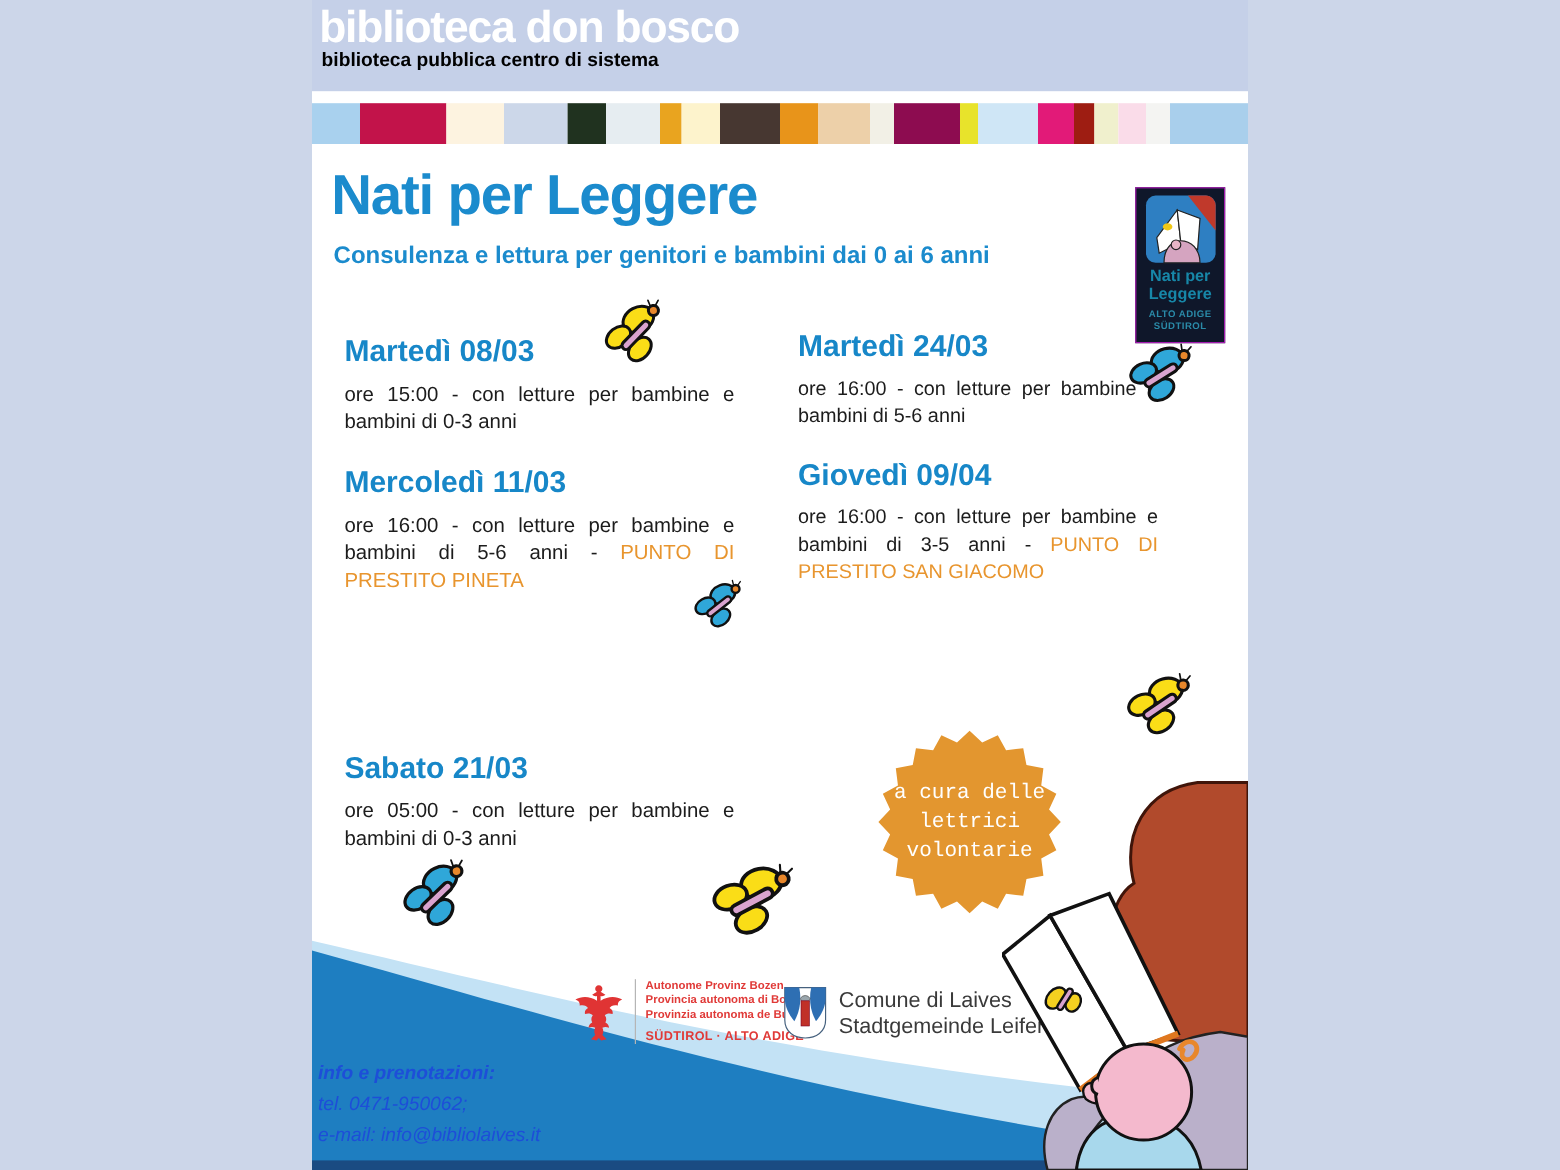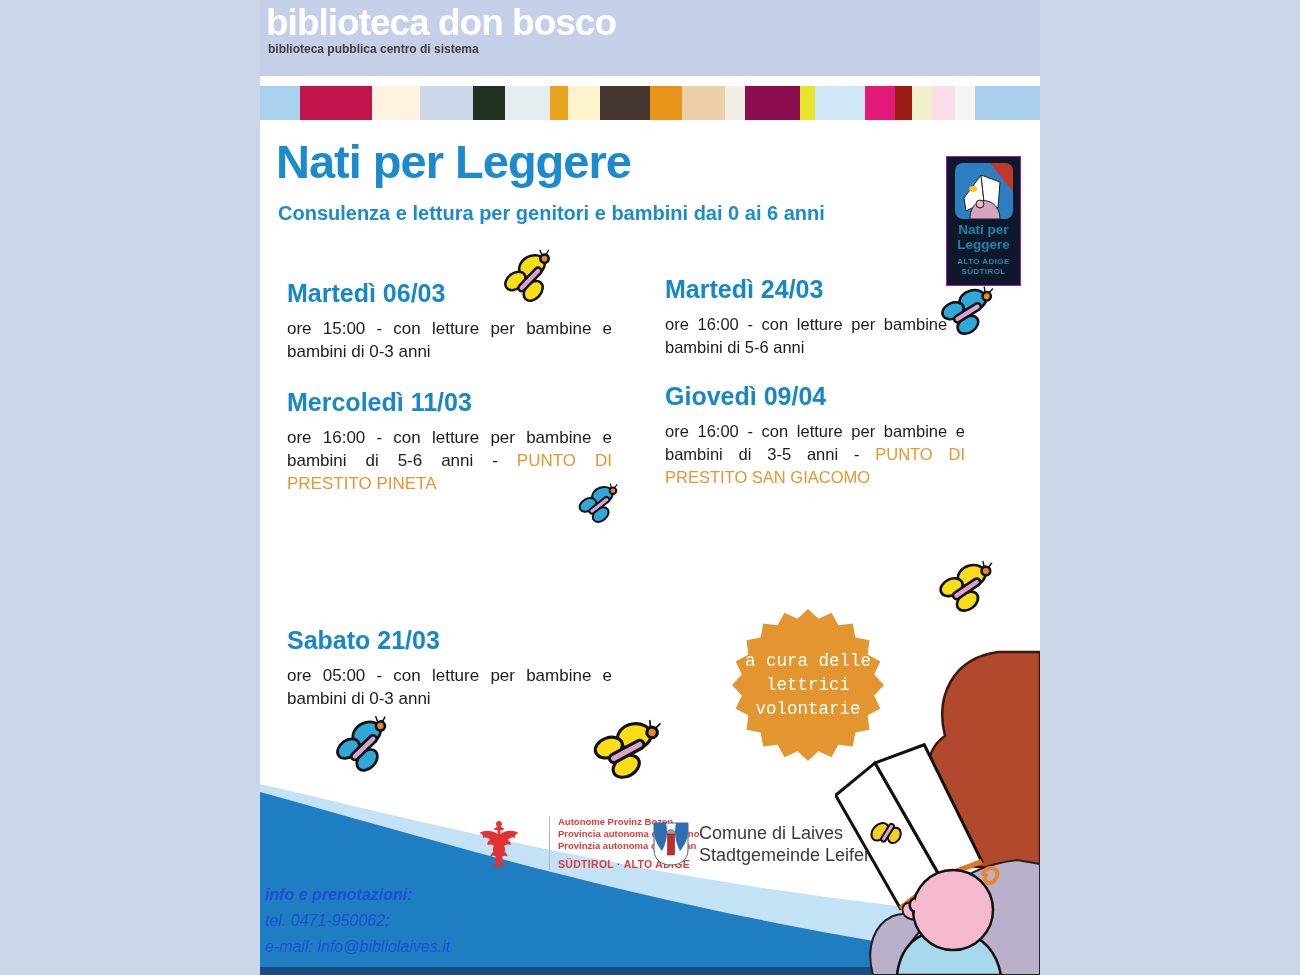--- a/index.html
+++ b/index.html
@@ -6,21 +6,21 @@
   body{
     width:1300px;height:975px;position:relative;overflow:hidden;
     background:#ccd6e9;
     font-family:"Liberation Sans", sans-serif;
   }
   #flyer{position:absolute;left:260px;top:0;width:780px;height:975px;background:#ffffff;}
 
   
   .hdr{position:absolute;left:0;top:0;width:780px;height:76px;background:#c5d0e8;}
   .hdr-title{position:absolute;left:6px;top:2px;font-size:37px;font-weight:700;color:#ffffff;letter-spacing:-1px;}
-  .hdr-sub{position:absolute;left:8px;top:42px;font-size:12px;font-weight:700;color:#404040;}
+  .hdr-sub{position:absolute;left:8px;top:42px;font-size:16px;font-weight:700;color:#000000;}
 
   
   .strip{position:absolute;left:0;top:86px;width:780px;height:34px;display:flex;}
   .strip div{height:34px;flex:0 0 auto;}
 
   
   .title{position:absolute;left:16px;top:134px;font-size:47px;font-weight:700;color:#1b8bcd;letter-spacing:-1px;}
   .subtitle{position:absolute;left:18px;top:202px;font-size:20px;font-weight:700;color:#1b8bcd;}
 
   
@@ -50,21 +50,21 @@
 
   
   .wave{position:absolute;left:0;top:770px;width:780px;height:205px;}
 
   
   .foot{position:absolute;left:5px;color:#1d4ed8;font-size:16px;font-style:italic;}
   .foot.b{font-weight:700;}
   .f1{top:886px;} .f2{top:912px;} .f3{top:938px;}
 
   
-  .prov{position:absolute;left:216px;top:816px;display:flex;align-items:center;gap:20px;}
+  .prov{position:absolute;left:216px;top:816px;display:flex;align-items:center;}
   .prov .ptxt{border-left:1px solid #b5b5b5;margin-left:7px;padding-left:8px;}
   .prov .pl{font-size:9.5px;font-weight:700;color:#e03a38;line-height:12px;}
   .prov .pb{font-size:10.5px;font-weight:700;color:#e03a38;line-height:12px;margin-top:6px;letter-spacing:.3px;}
   .com{position:absolute;left:393px;top:822px;display:flex;}
   .com .ctxt{margin-left:10px;font-size:18px;color:#3a3a3a;line-height:22px;}
 
   
   .illu{position:absolute;left:575px;top:648px;width:205px;height:327px;}
 </style>
 </head>
@@ -129,21 +129,21 @@
       <path d="M16,57 C16,44 24,37 33,39 C42,41 46,49 46,57 Z" fill="#d5a4c0" stroke="#222" stroke-width="1"></path>
       <circle cx="26" cy="42" r="4" fill="#e8b4c6" stroke="#222" stroke-width="1"></circle>
     </svg>
     <div class="n1">Nati per</div>
     <div class="n1">Leggere</div>
     <div class="n2">ALTO ADIGE</div>
     <div class="n2" style="margin-top:0">SÜDTIROL</div>
   </div>
 
   <div class="event" style="left:27px;top:279px">
-    <h3>Martedì 06/03</h3>
+    <h3>Martedì 08/03</h3>
     <p><span>ore 15:00 - con letture per bambine e bambini di 0-3 anni</span><span class="loc"></span></p>
   </div>
   <div class="event" style="left:27px;top:388px">
     <h3>Mercoledì 11/03</h3>
     <p><span>ore 16:00 - con letture per bambine e bambini di 5-6 anni - </span><span class="loc">PUNTO DI PRESTITO PINETA</span></p>
   </div>
   <div class="event" style="left:27px;top:626px">
     <h3>Sabato 21/03</h3>
     <p><span>ore 05:00 - con letture per bambine e bambini di 0-3 anni</span><span class="loc"></span></p>
   </div>

